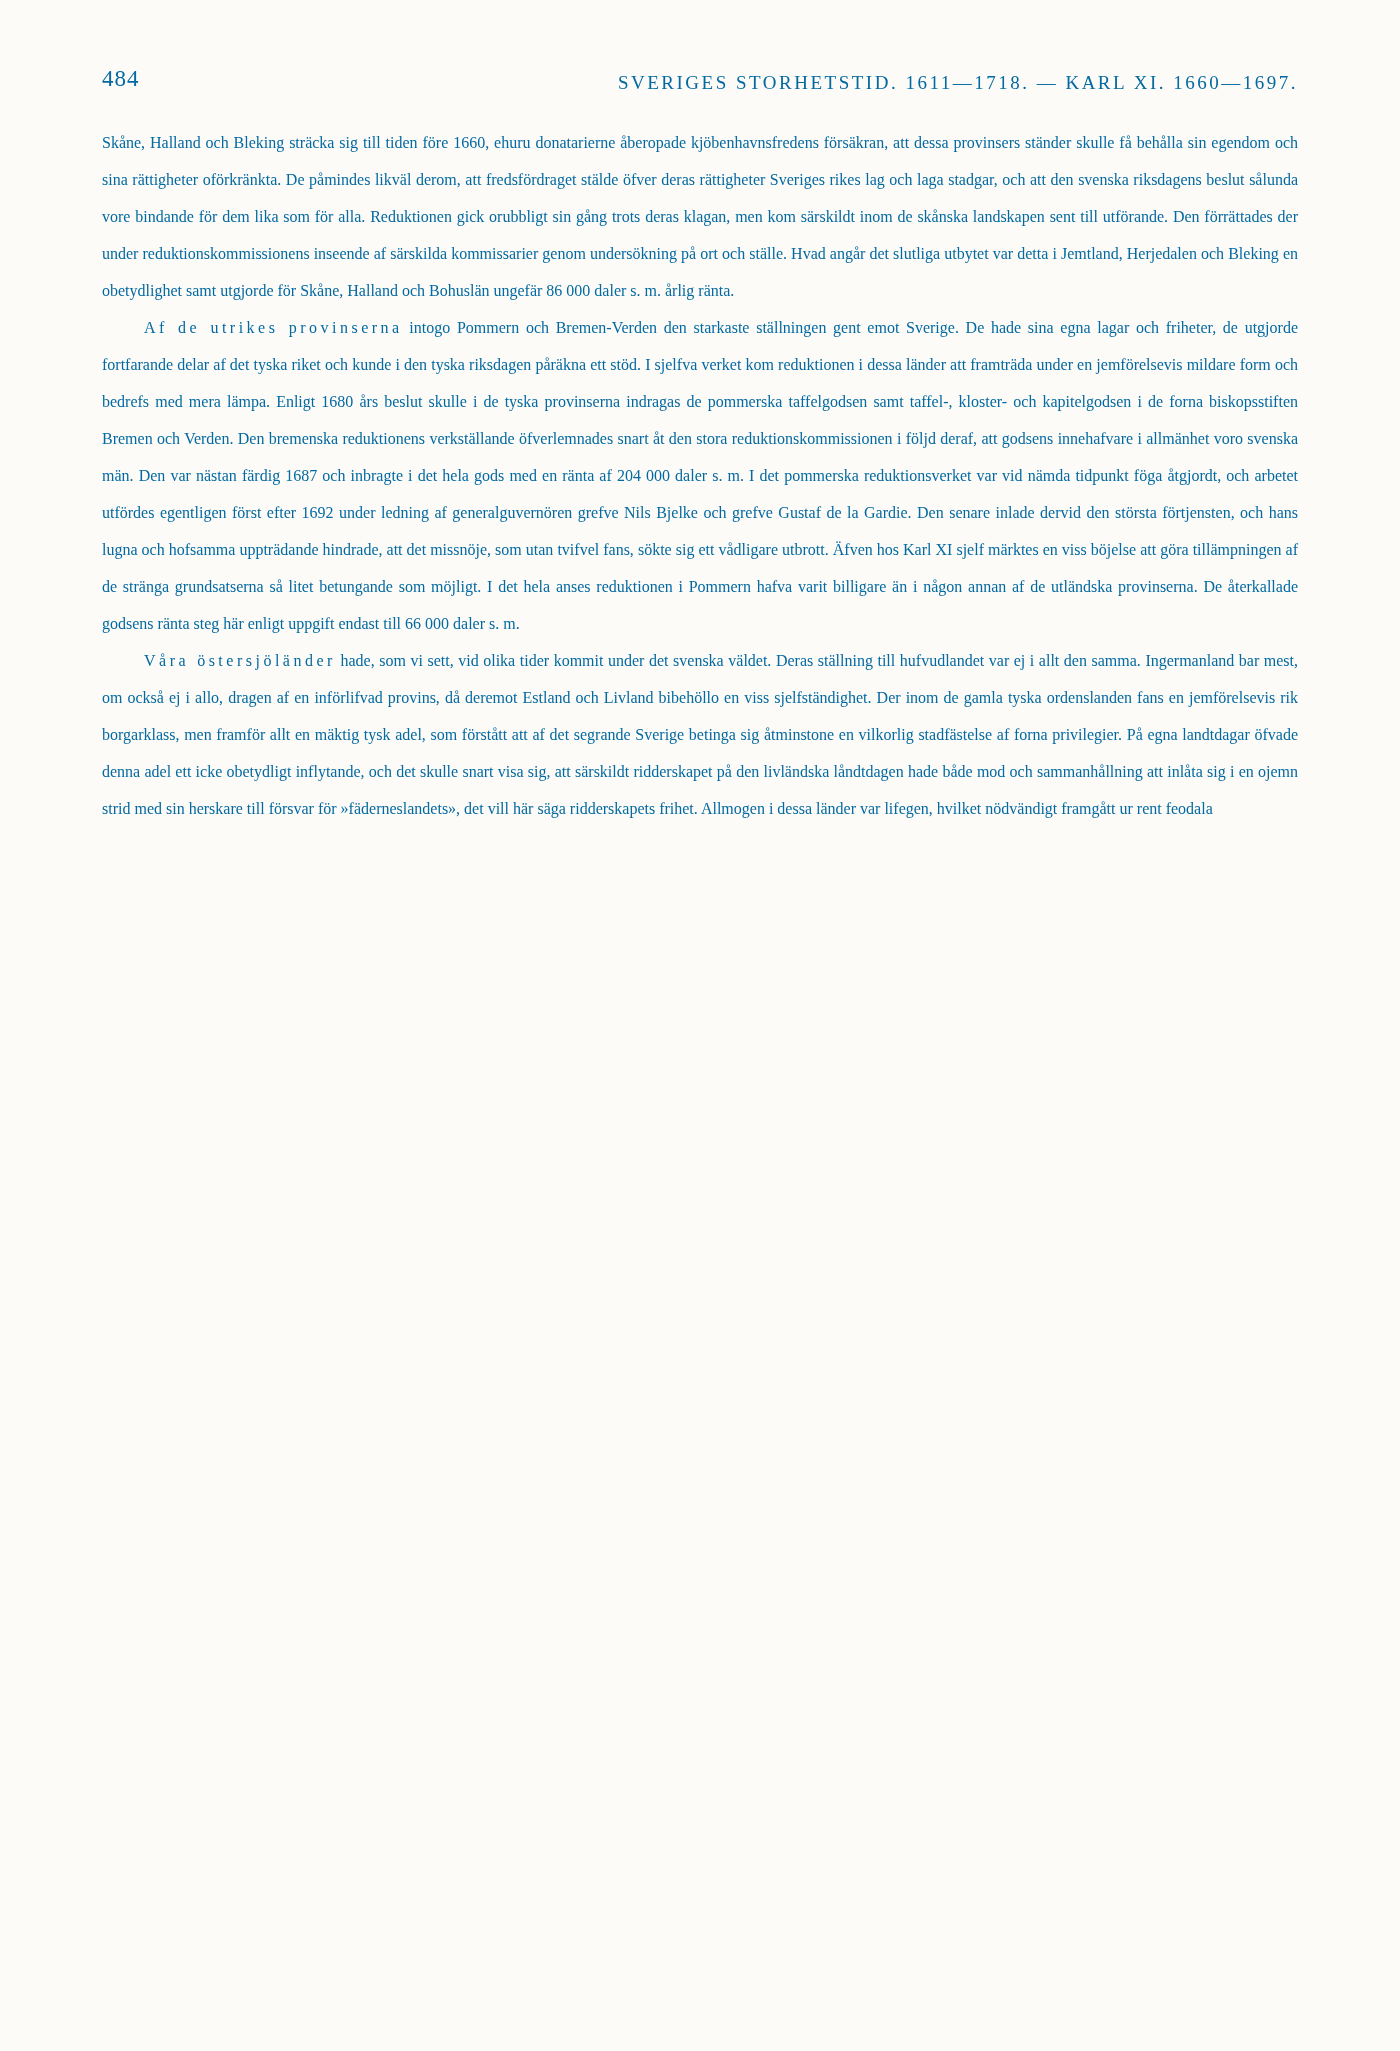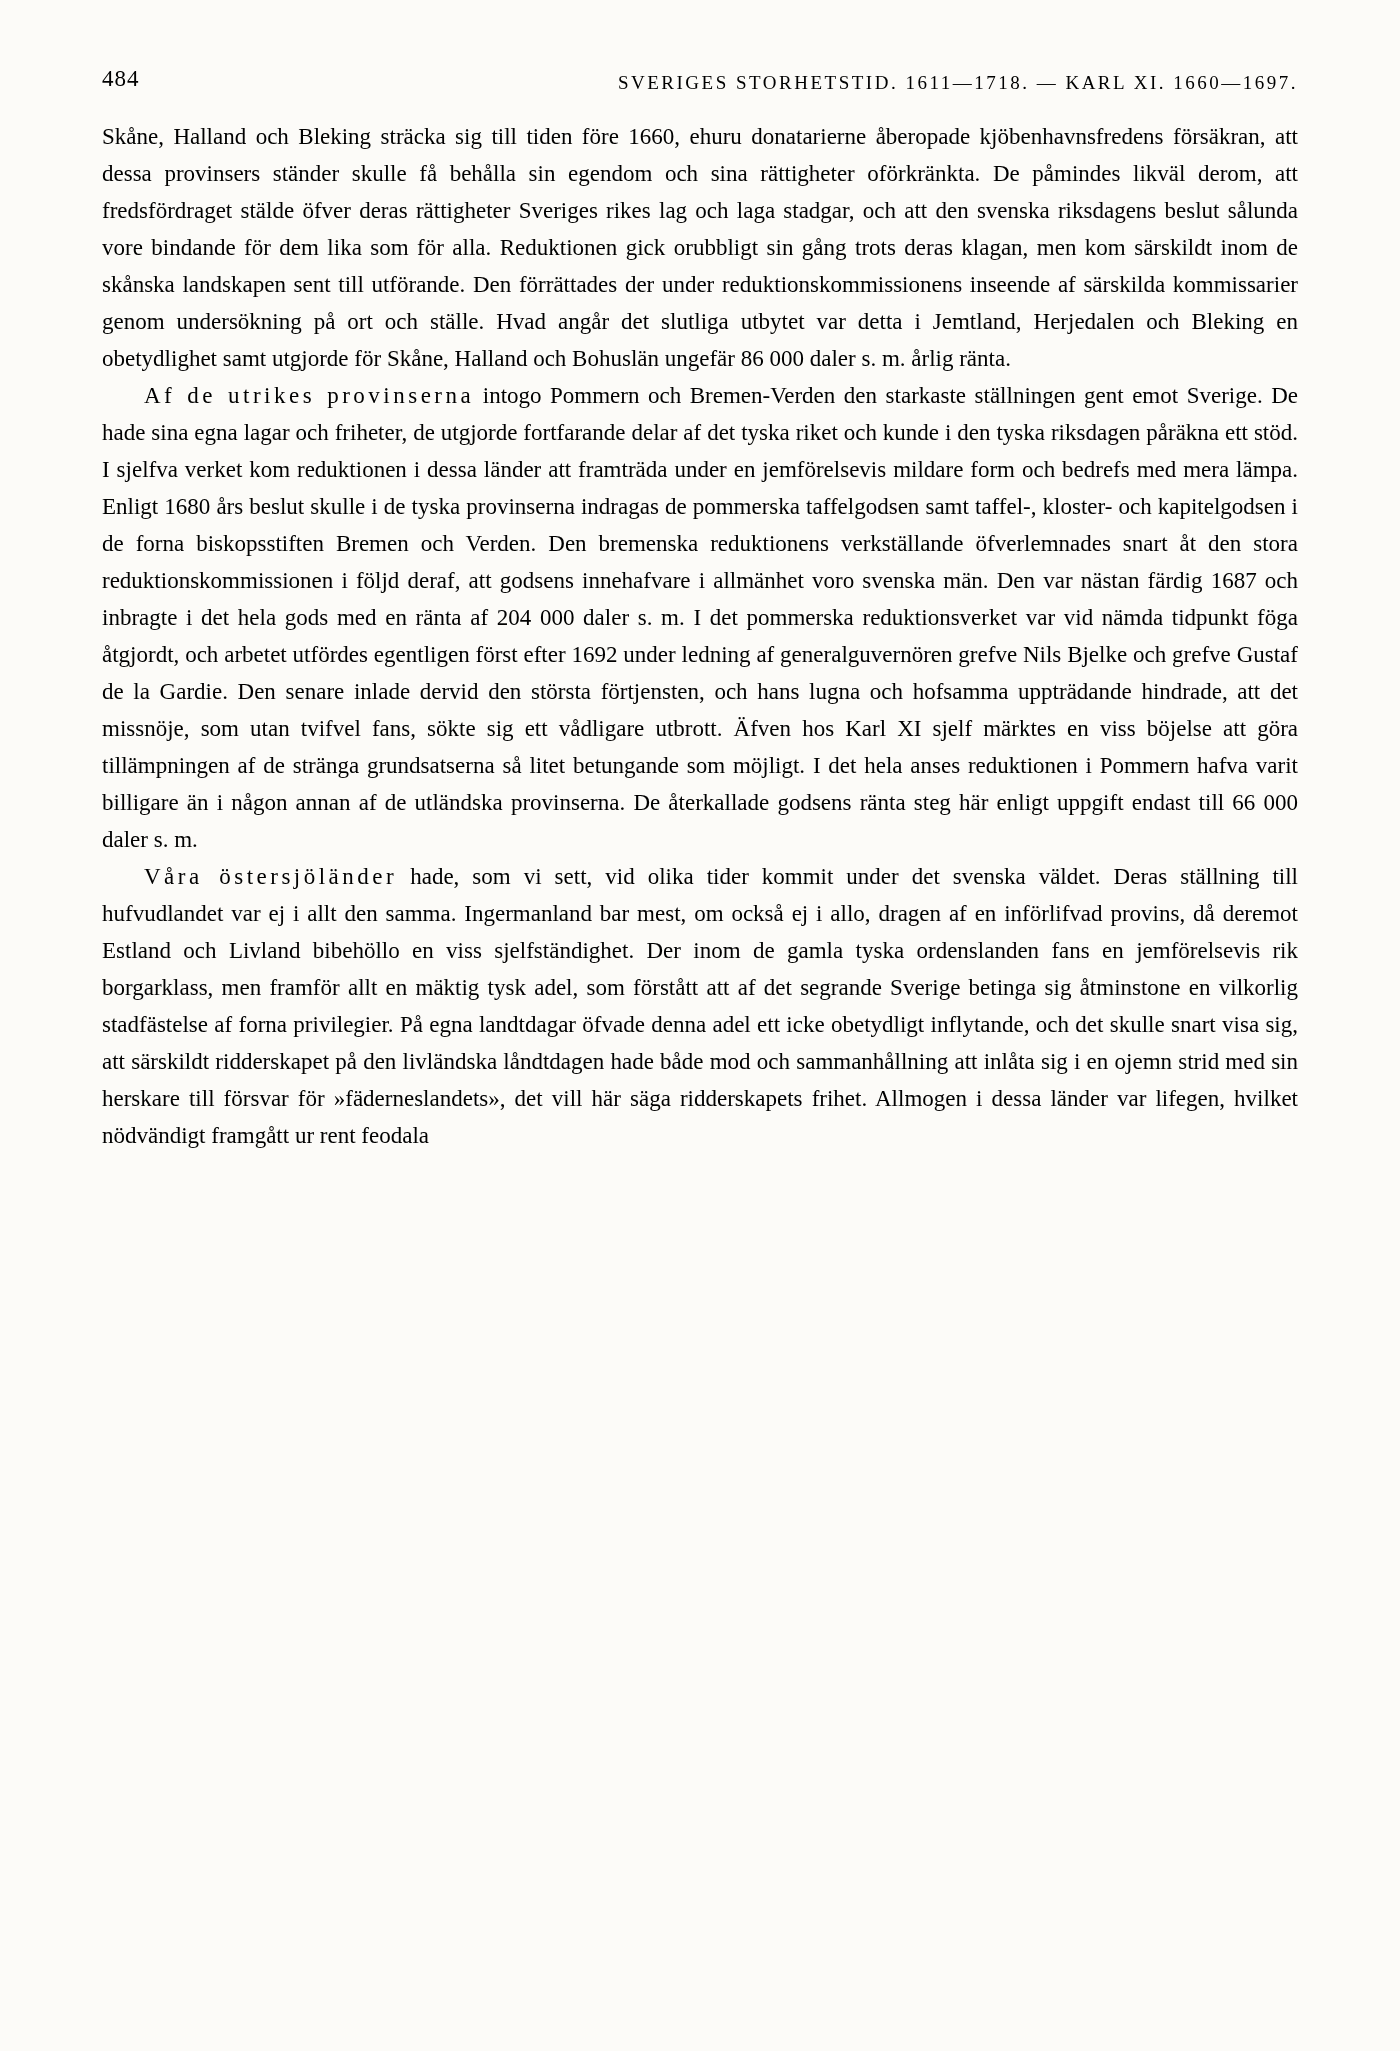--- a/index.html
+++ b/index.html
@@ -6,21 +6,21 @@
     margin: 0;
     padding: 0;
     background: #e9e7e2;
   }
   .page {
     position: relative;
     width: 1400px;
     height: 2051px;
     margin: 0 auto;
     background: #fcfbf8;
-    color: #000000;
+    color: #0369a1;
     font-family: "Liberation Serif", "DejaVu Serif", serif;
     overflow: hidden;
     box-sizing: border-box;
   }
   .page-header {
     position: relative;
     padding-top: 72px;
     height: 40px;
     width: 1196px;
     margin: 0 auto;
@@ -33,22 +33,22 @@
     letter-spacing: 1px;
   }
   .running-title {
     text-align: right;
     font-size: 19px;
     letter-spacing: 2.5px;
     white-space: nowrap;
   }
   .text-block {
     width: 1196px;
-    margin: 6px auto 0 auto;
-    font-size: 23px;
+    margin: 12px auto 0 auto;
+    font-size: 16px;
     line-height: 37px;
     text-align: justify;
     text-justify: inter-word;
   }
   .para {
     margin: 0;
     padding: 0;
   }
   .para.indent {
     text-indent: 42px;

